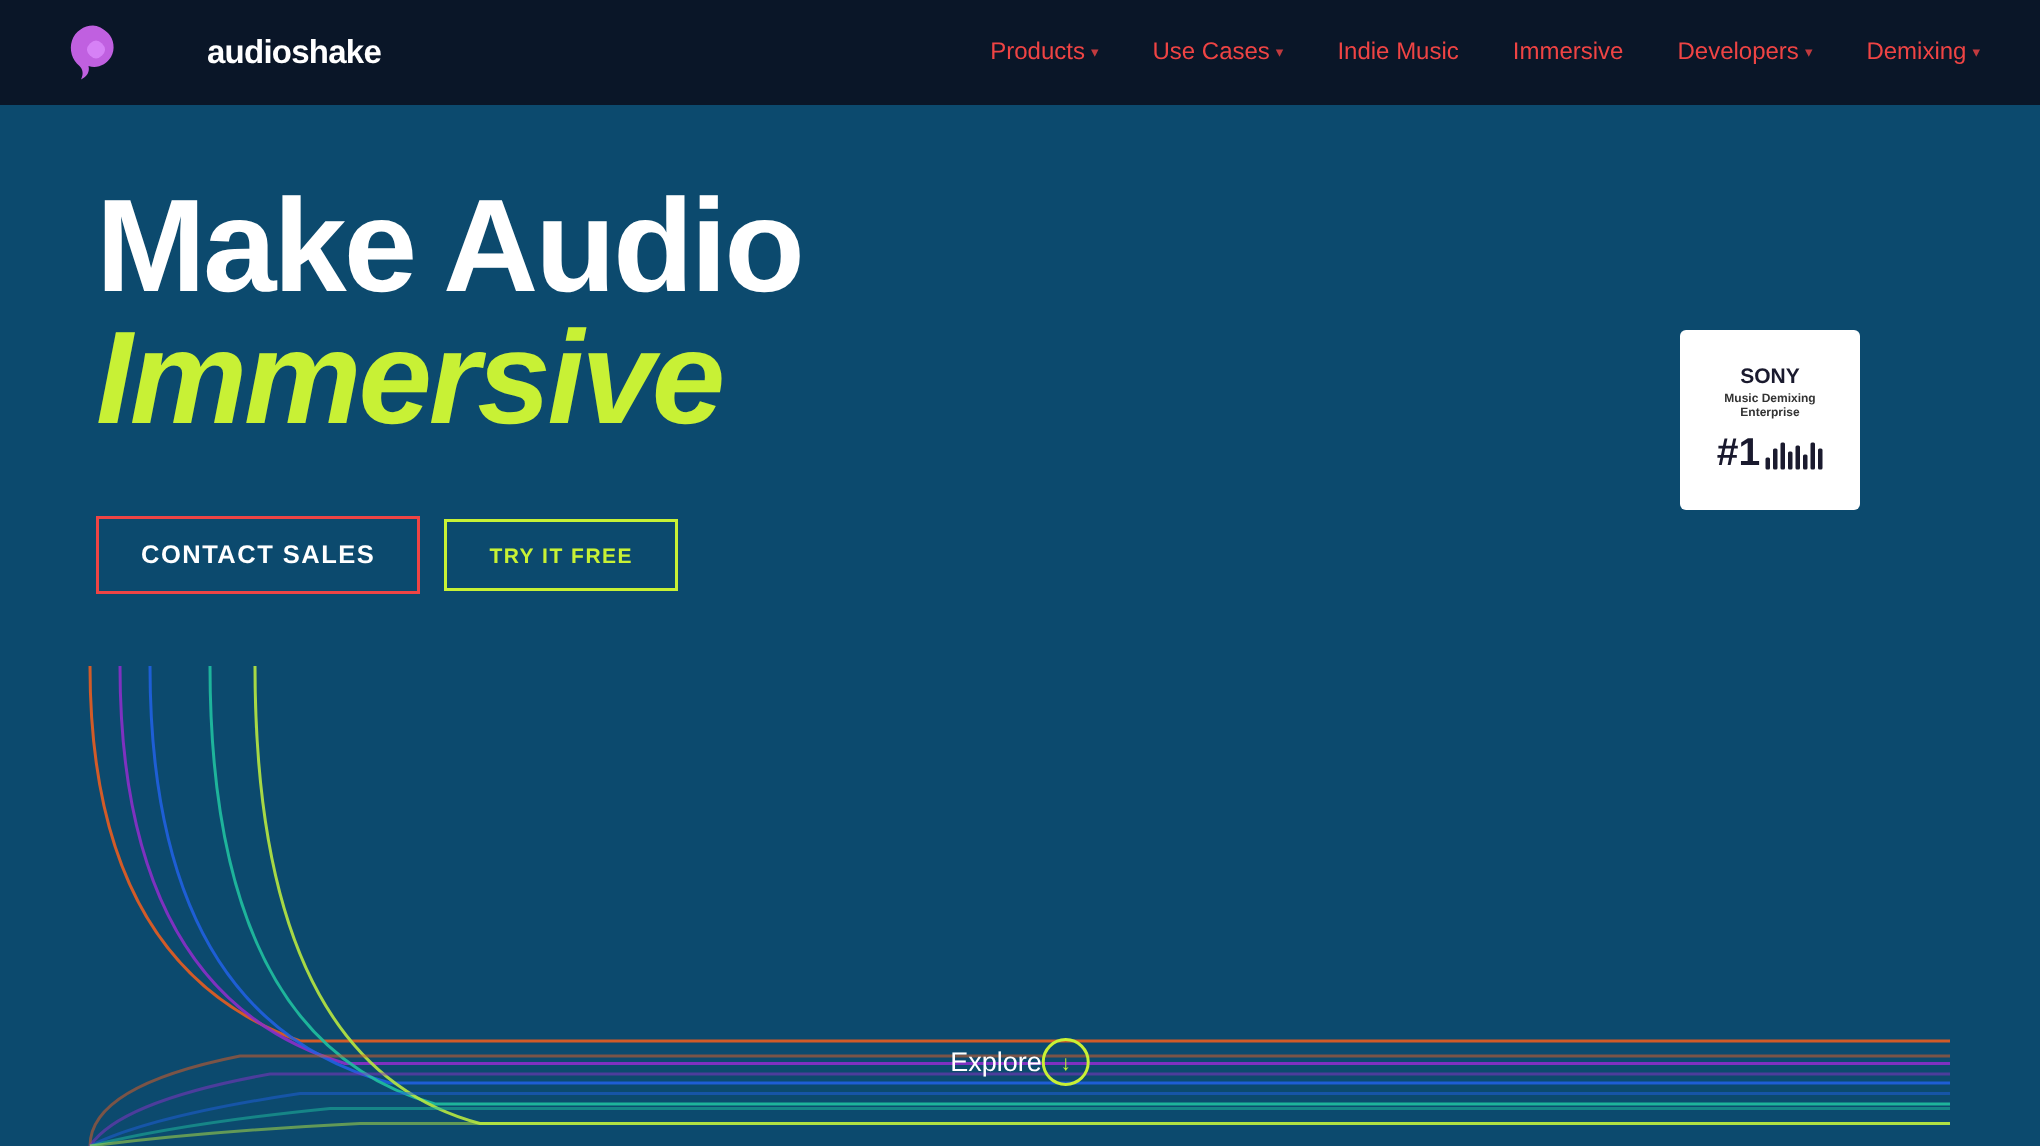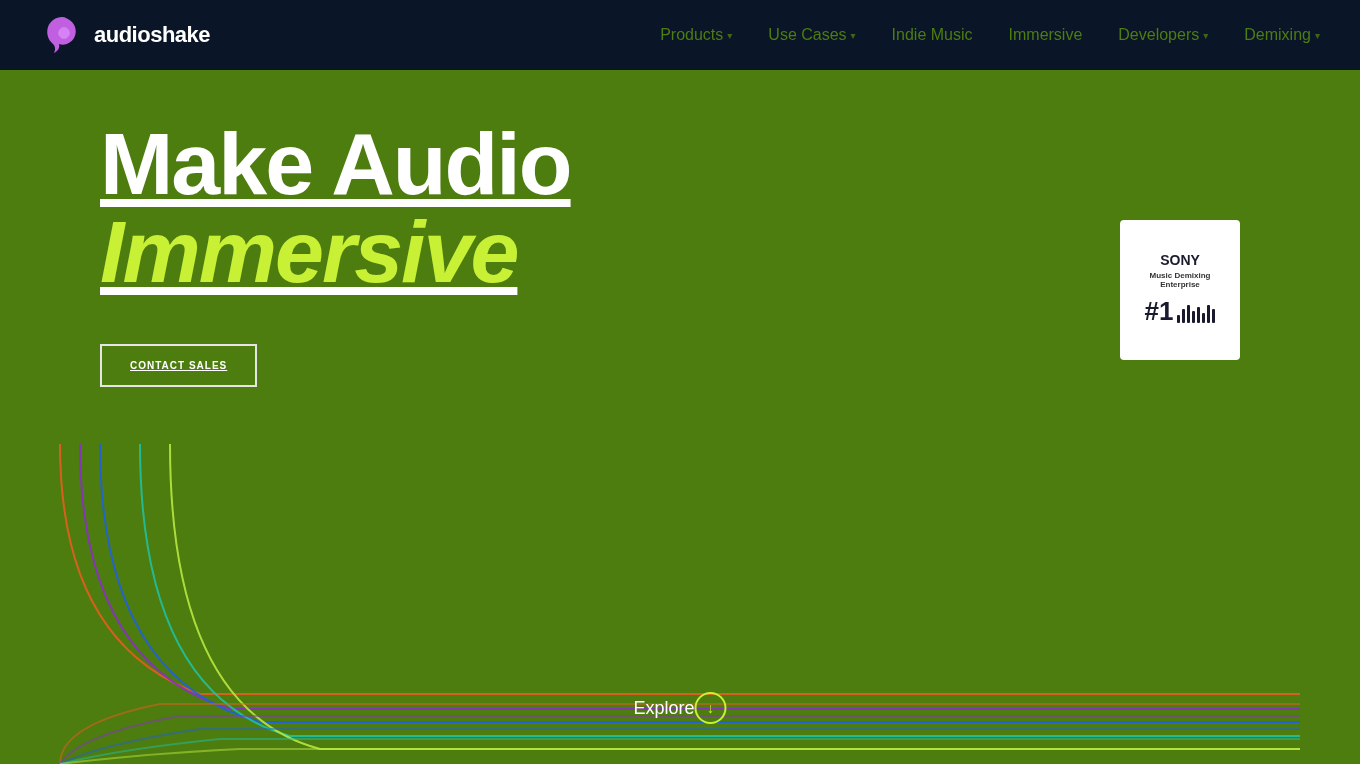--- a/index.html
+++ b/index.html
@@ -37,53 +37,53 @@
     .logo-icon {
       width: 44px;
       height: 44px;
     }
 
     .logo-text {
       font-size: 22px;
       font-weight: 700;
       color: #ffffff;
       letter-spacing: -0.5px;
+      margin-left: 44px;
     }
 
     .nav-links {
       display: flex;
       align-items: center;
       gap: 36px;
       list-style: none;
     }
 
     .nav-links li a {
-      color: #4d7c0f;
+      color: #ef4444;
       text-decoration: none;
       font-size: 16px;
       font-weight: 500;
       display: flex;
       align-items: center;
       gap: 4px;
     }
 
     .nav-chevron {
       font-size: 10px;
       opacity: 0.8;
     }
 
     
     .hero {
       position: relative;
       width: 100%;
       height: 764px;
-      padding: 120px 64px 0 100px;
-      background-color: #4d7c0f;
+      padding: 120px 64px 0 64px;
+      background-color: #0c4a6e;
       overflow: hidden;
-      text-decoration: underline;
     }
 
     .hero-headline {
       font-size: 88px;
       font-weight: 800;
       line-height: 1.0;
       letter-spacing: -2px;
       margin-bottom: 48px;
       max-width: 900px;
     }
@@ -98,24 +98,24 @@
     }
 
     .hero-buttons {
       display: flex;
       gap: 16px;
       align-items: center;
     }
 
     .btn-contact {
       padding: 14px 28px;
-      border: 2px solid #e5e5e5;
+      border: 2px solid #ef4444;
       background: transparent;
       color: #ffffff;
-      font-size: 10px;
+      font-size: 17px;
       font-weight: 700;
       letter-spacing: 1px;
       cursor: pointer;
       text-transform: uppercase;
     }
 
     .btn-try {
       padding: 14px 28px;
       border: 2px solid #c8f135;
       background: transparent;
@@ -126,21 +126,21 @@
       cursor: pointer;
       text-transform: uppercase;
     }
 
     
     .sony-badge {
       position: absolute;
       top: 220px;
       right: 120px;
       width: 120px;
-      height: 140px;
+      height: 120px;
       background: #ffffff;
       border-radius: 4px;
       display: flex;
       flex-direction: column;
       align-items: center;
       justify-content: center;
       padding: 8px;
     }
 
     .sony-badge-title {
@@ -269,20 +269,21 @@
 </nav>
 
 <div class="hero">
 
   <h1 class="hero-headline">
     <span class="headline-normal">Make Audio </span><span class="headline-accent">Immersive</span>
   </h1>
 
   <div class="hero-buttons">
     <button class="btn-contact">CONTACT SALES</button>
+    <button class="btn-try">TRY IT FREE</button>
   </div>
 
   <div class="sony-badge">
     <div class="sony-badge-title">
       <span class="sony-word">SONY</span>
       <span style="font-size:8px; color:#333; display:block; margin-top:2px;">Music Demixing</span>
       <span style="font-size:8px; color:#333; display:block;">Enterprise</span>
     </div>
     <div style="display:flex; align-items:center; gap:4px; margin-top:4px;">
       <span class="sony-badge-number" style="font-size:26px; font-weight:900; color:#1a1a2e;">#1</span>

